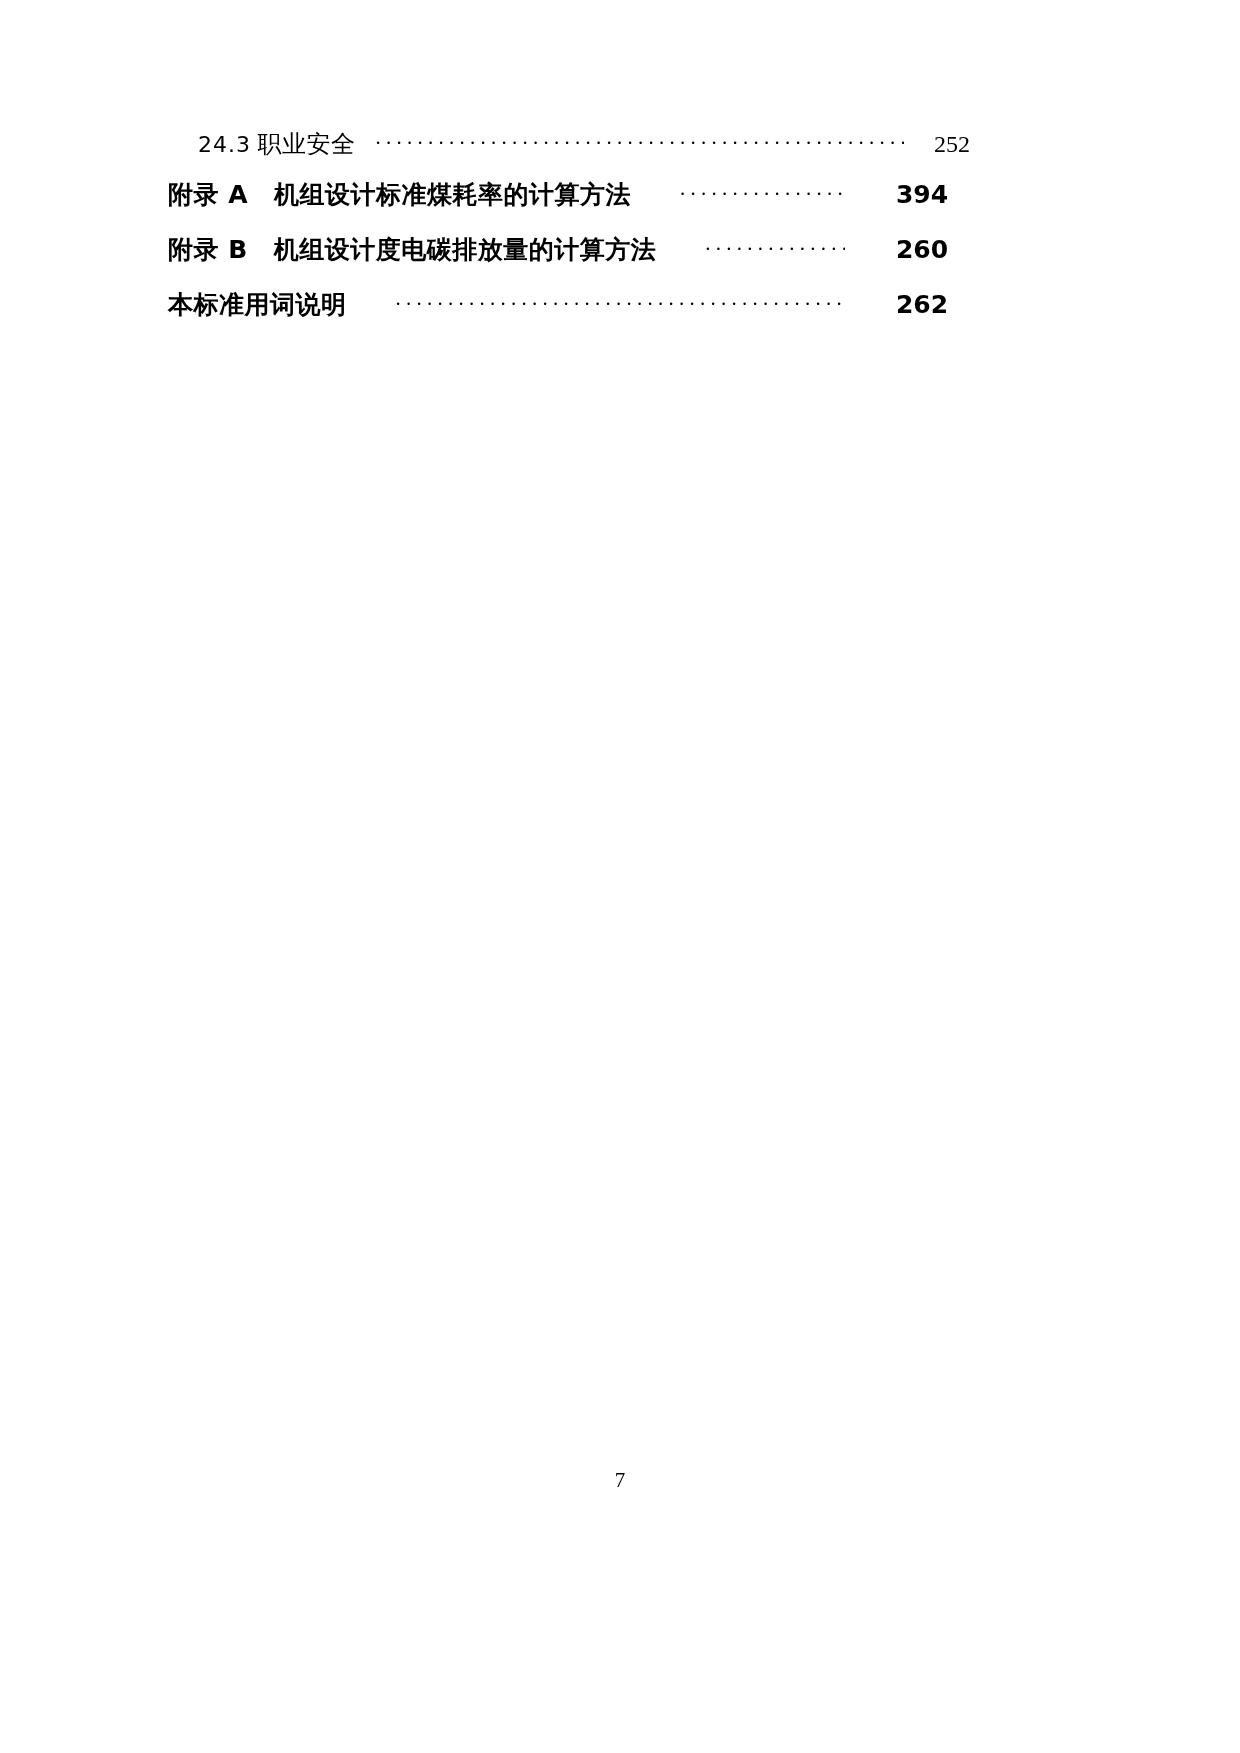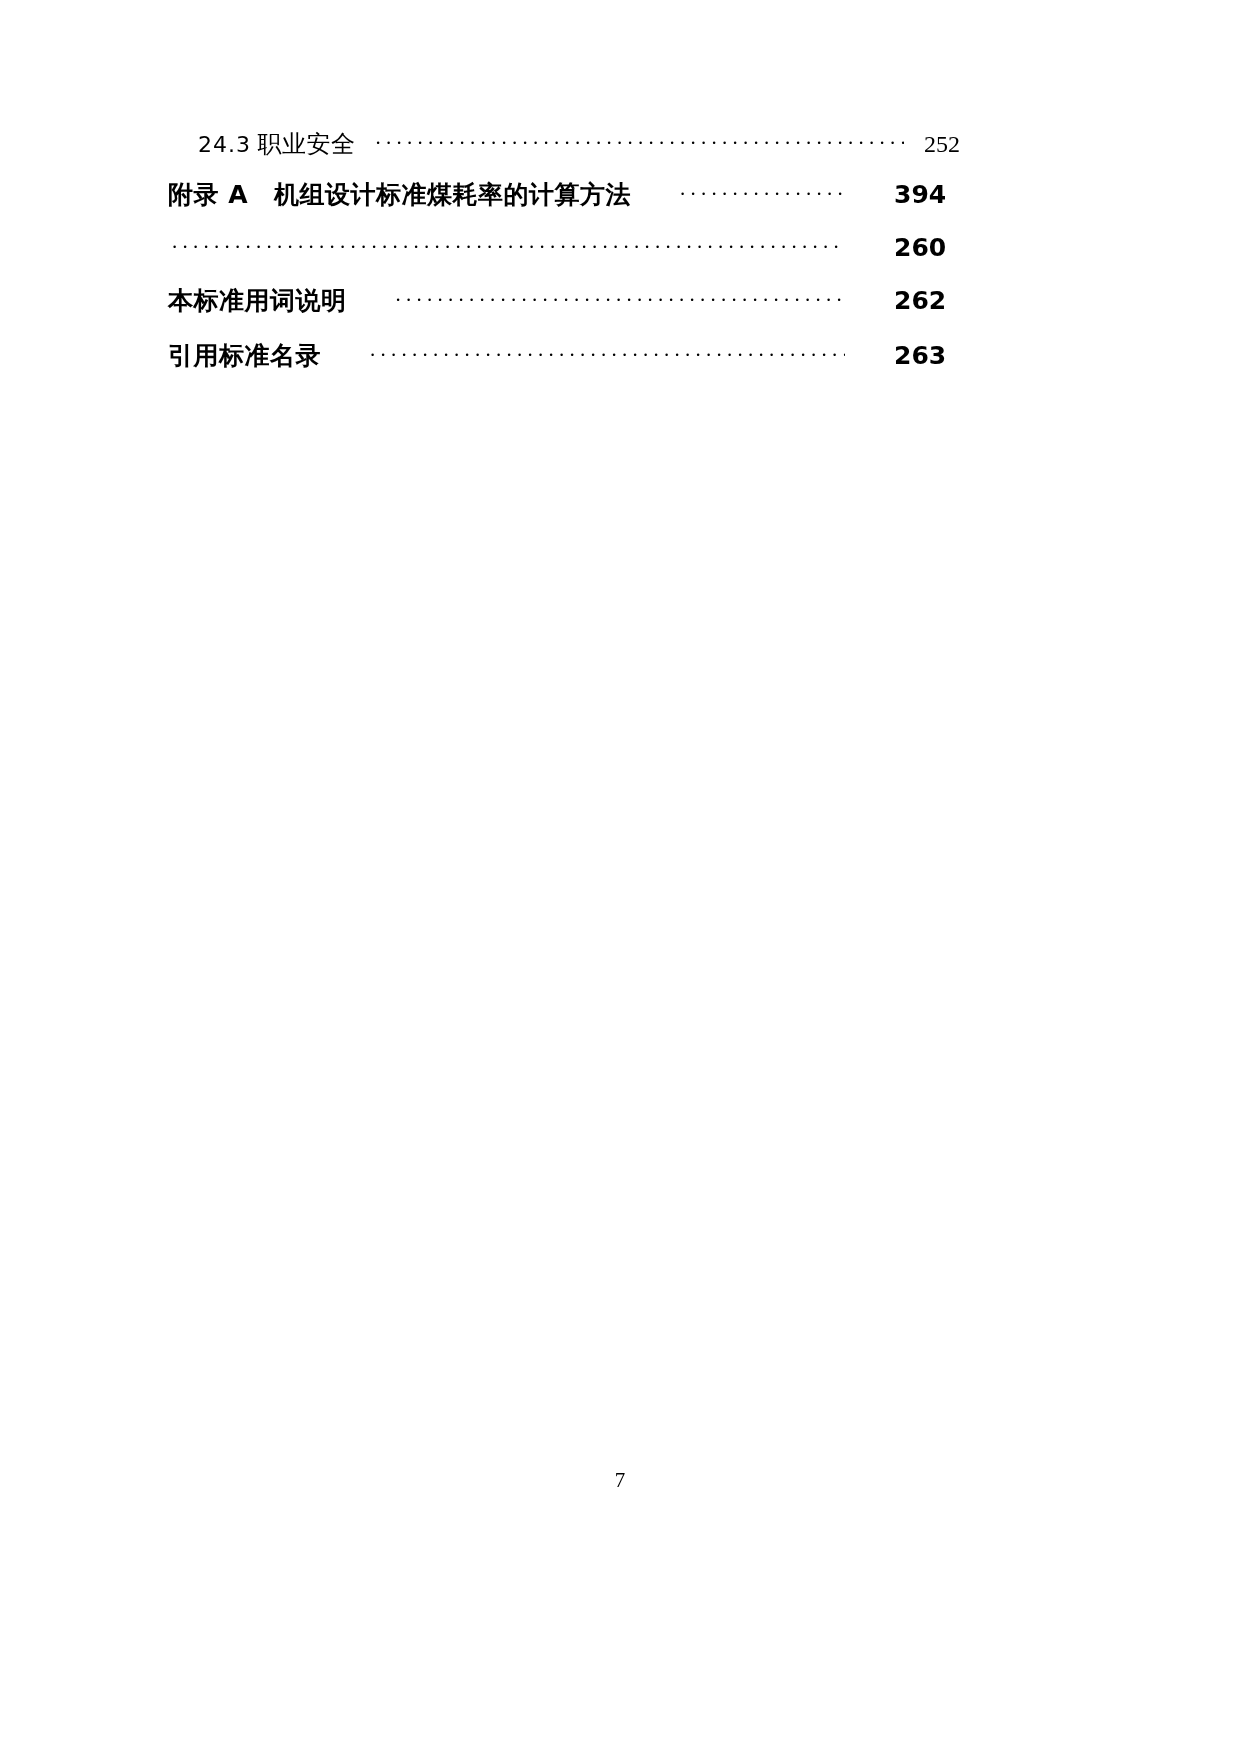--- a/index.html
+++ b/index.html
@@ -53,21 +53,21 @@
     left: 0;
     bottom: 2px;
     font-size: 21px;
     letter-spacing: 0px;
     color: #000;
     white-space: nowrap;
   }
   .toc-entry .page-num {
     flex: 0 0 auto;
     font-size: 24px;
-    text-align: left;
+    text-align: center;
     min-width: 56px;
   }
 
   
   .level-sub {
     padding-left: 30px;
     gap: 16px;
   }
   .level-sub .label,
   .level-sub .page-num {
@@ -124,33 +124,29 @@
     </div>
 
 
     <div class="toc-entry level-top">
       <span class="label"><span class="gap-title"><span>附录 A</span><span class="sep"></span><span>机组设计标准煤耗率的计算方法</span></span></span>
       <span class="leader"></span>
       <span class="page-num">394</span>
     </div>
 
     <div class="toc-entry level-top">
+      <span class="label"><span class="gap-title"><span>附录 B</span><span class="sep"></span><span>机组设计度电碳排放量的计算方法</span></span></span>
       <span class="leader"></span>
       <span class="page-num">260</span>
     </div>
 
     <div class="toc-entry level-top">
       <span class="label">本标准用词说明</span>
       <span class="leader"></span>
       <span class="page-num">262</span>
     </div>
 
-    <div class="toc-entry level-top">
-      <span class="label">引用标准名录</span>
-      <span class="leader"></span>
-      <span class="page-num">263</span>
-    </div>
 
   </div>
 
   <div class="footer-page">7</div>
 
 </div>
 
 </body></html>

